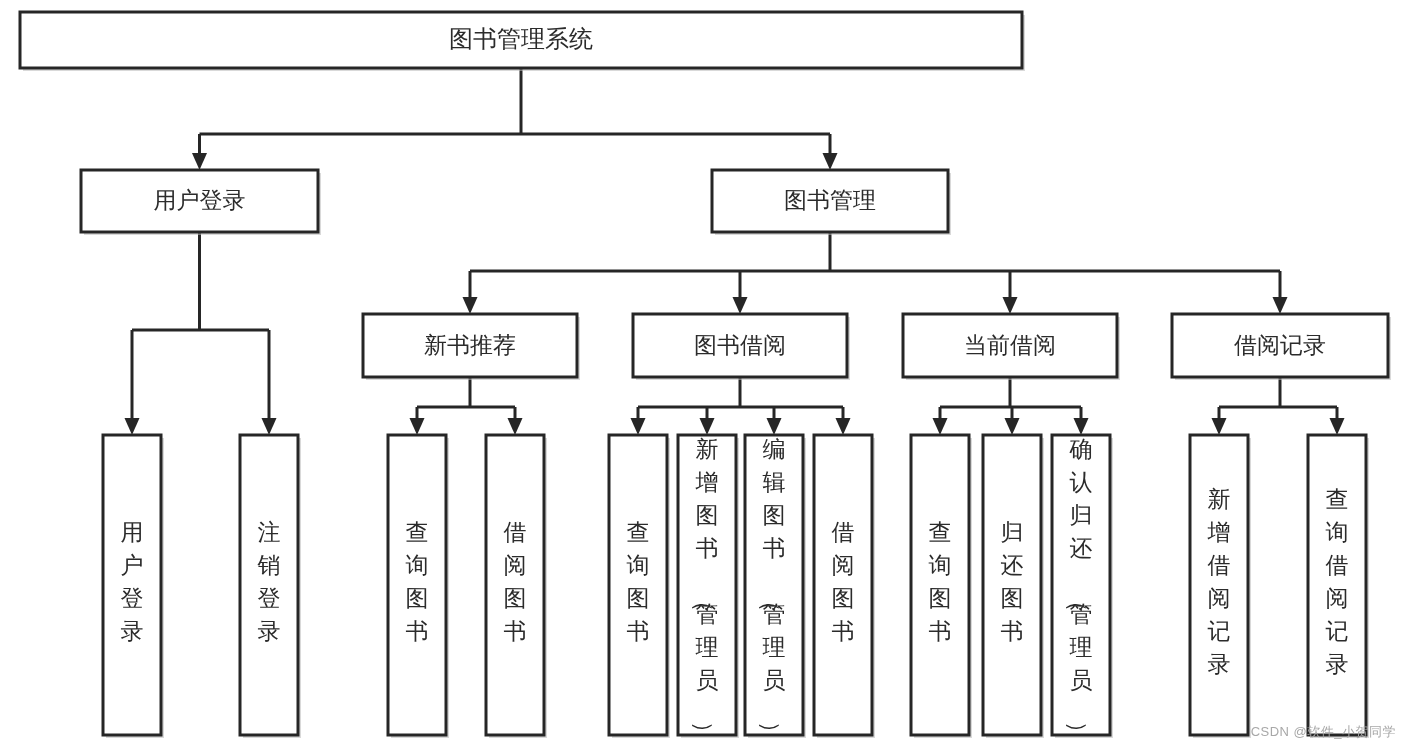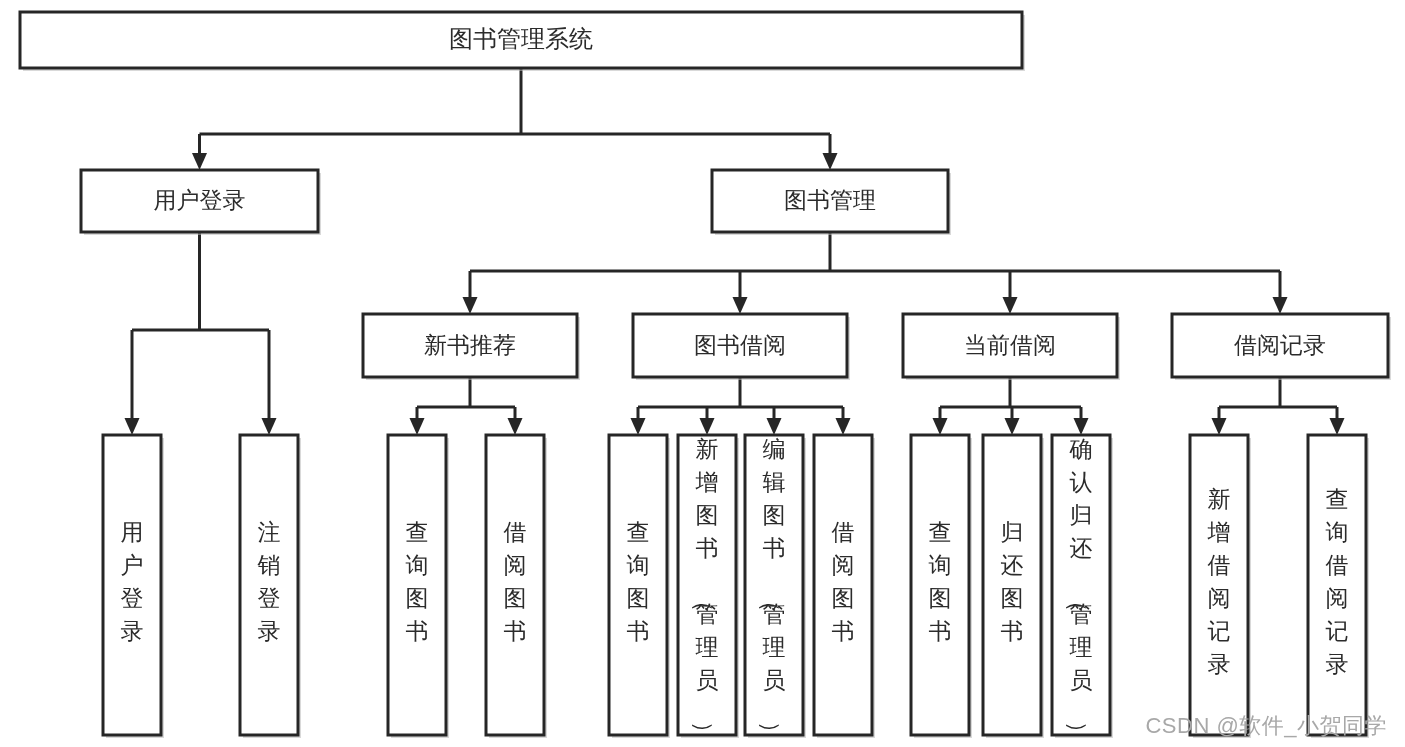--- a/index.html
+++ b/index.html
@@ -44,24 +44,24 @@
 
   .vlabel{
     fill:#2b2b2b;
     font-family:"Liberation Sans","DejaVu Sans",sans-serif;
     font-size:23px;
     text-anchor:middle;
   }
 
   .watermark{
     position:absolute;
-    right:18px;
+    right:9px;
     bottom:6px;
     font-family:"Liberation Sans","DejaVu Sans",sans-serif;
-    font-size:22px;
+    font-size:13px;
     color:#a8a8a8;
     letter-spacing:.5px;
     white-space:nowrap;
     user-select:none;
     margin-left:32px;
   }
 </style>
 </head>
 <body>
 

